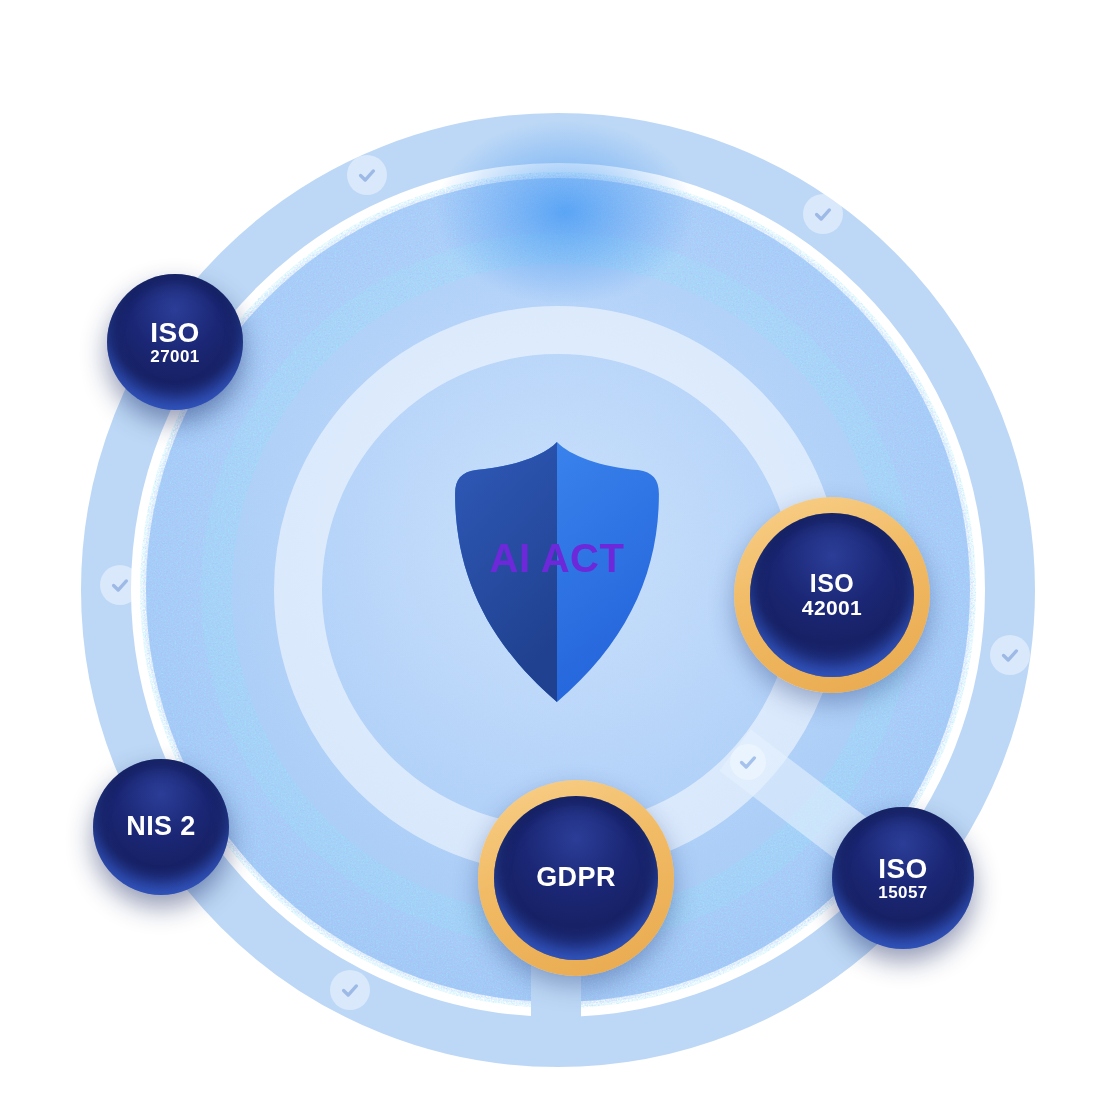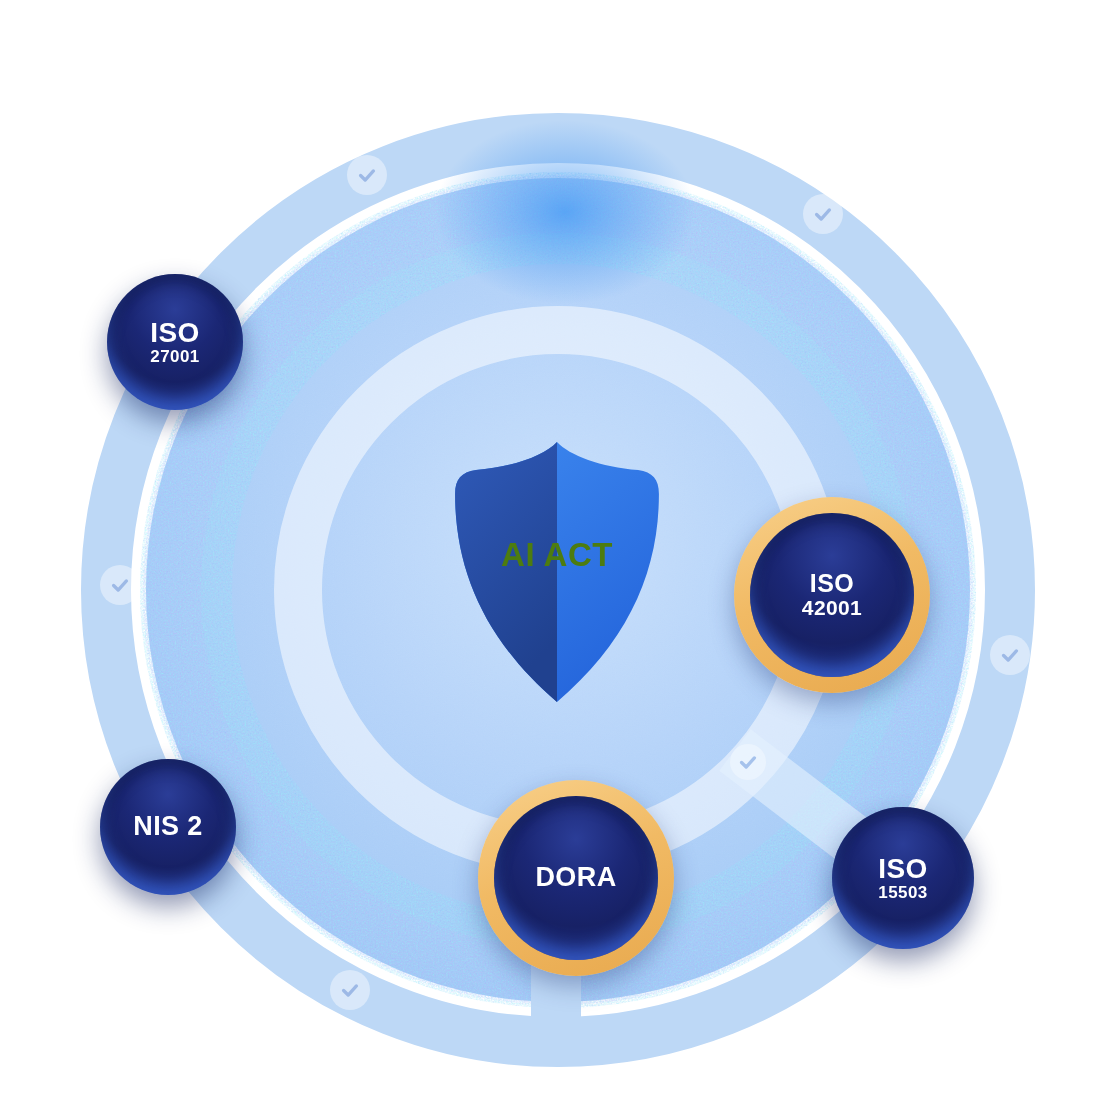--- a/index.html
+++ b/index.html
@@ -29,21 +29,21 @@
   .badge .l2{font-size:17px;}
   .badge.single .l1{font-size:27px;}
   .pos-dora    {left:497px;top:62px; width:136px;height:136px;}
   .pos-iso27001{left:107px;top:274px;width:136px;height:136px;}
   .pos-eba     {left:897px;top:325px;width:140px;height:140px;}
   .pos-iso42001{left:734px;top:497px;width:164px;height:164px;}
   .pos-iso42001 .l1{font-size:25px;} .pos-iso42001 .l2{font-size:21px;}
   .pos-iso22301{left:832px;top:807px;width:142px;height:142px;}
   .pos-iso22301{box-shadow:0 16px 24px rgba(8,14,38,0.6);}
   .pos-gdpr    {left:478px;top:780px;width:164px;height:164px;}
-  .pos-nis2    {left:100px;top:759px;width:136px;height:136px;}
+  .pos-nis2    {left:93px;top:759px;width:136px;height:136px;}
   .pos-nis2{box-shadow:-6px 14px 22px rgba(10,20,55,0.5);}
   .pos-dora{box-shadow:0 14px 30px rgba(20,60,160,0.55);}
 
   
   .check{
     position:absolute;width:40px;height:40px;border-radius:50%;
     background:rgba(255,255,255,0.42);
     display:flex;align-items:center;justify-content:center;
   }
   .check svg{width:22px;height:22px;}
@@ -53,21 +53,21 @@
   .c3{left:100px;top:565px;}
   .c4{left:990px;top:635px;}
   .c5{left:330px;top:970px;}
   .c6{left:730px;top:744px;}
 
   
   .shield-wrap{position:absolute;left:453px;top:442px;width:208px;height:260px;}
   .shield-wrap svg{position:absolute;left:0;top:0;}
   .shield-label{
     position:absolute;left:0;top:94px;width:100%;text-align:center;
-    color:#4d7c0f;font-weight:700;font-size:33px;letter-spacing:0.5px;
+    color:#6d28d9;font-weight:700;font-size:40px;letter-spacing:0.5px;
   }
 </style>
 </head>
 <body>
 
 <div class="stage">
 
   <svg class="bg" width="1120" height="1120" viewBox="0 0 1120 1120">
     <defs>
       <radialGradient id="discG" cx="50%" cy="44%" r="62%">
@@ -183,27 +183,27 @@
   <div class="badge gold pos-iso42001">
     <div class="core">
       <span class="l1">ISO</span>
       <span class="l2">42001</span>
     </div>
   </div>
 
   <div class="badge navy pos-iso22301">
     <div class="core">
       <span class="l1">ISO</span>
-      <span class="l2">15503</span>
+      <span class="l2">15057</span>
     </div>
   </div>
 
   <div class="badge gold single pos-gdpr">
     <div class="core">
-      <span class="l1">DORA</span>
+      <span class="l1">GDPR</span>
     </div>
   </div>
 
   <div class="badge navy single pos-nis2">
     <div class="core">
       <span class="l1">NIS 2</span>
     </div>
   </div>
 
   <div class="shield-wrap">

